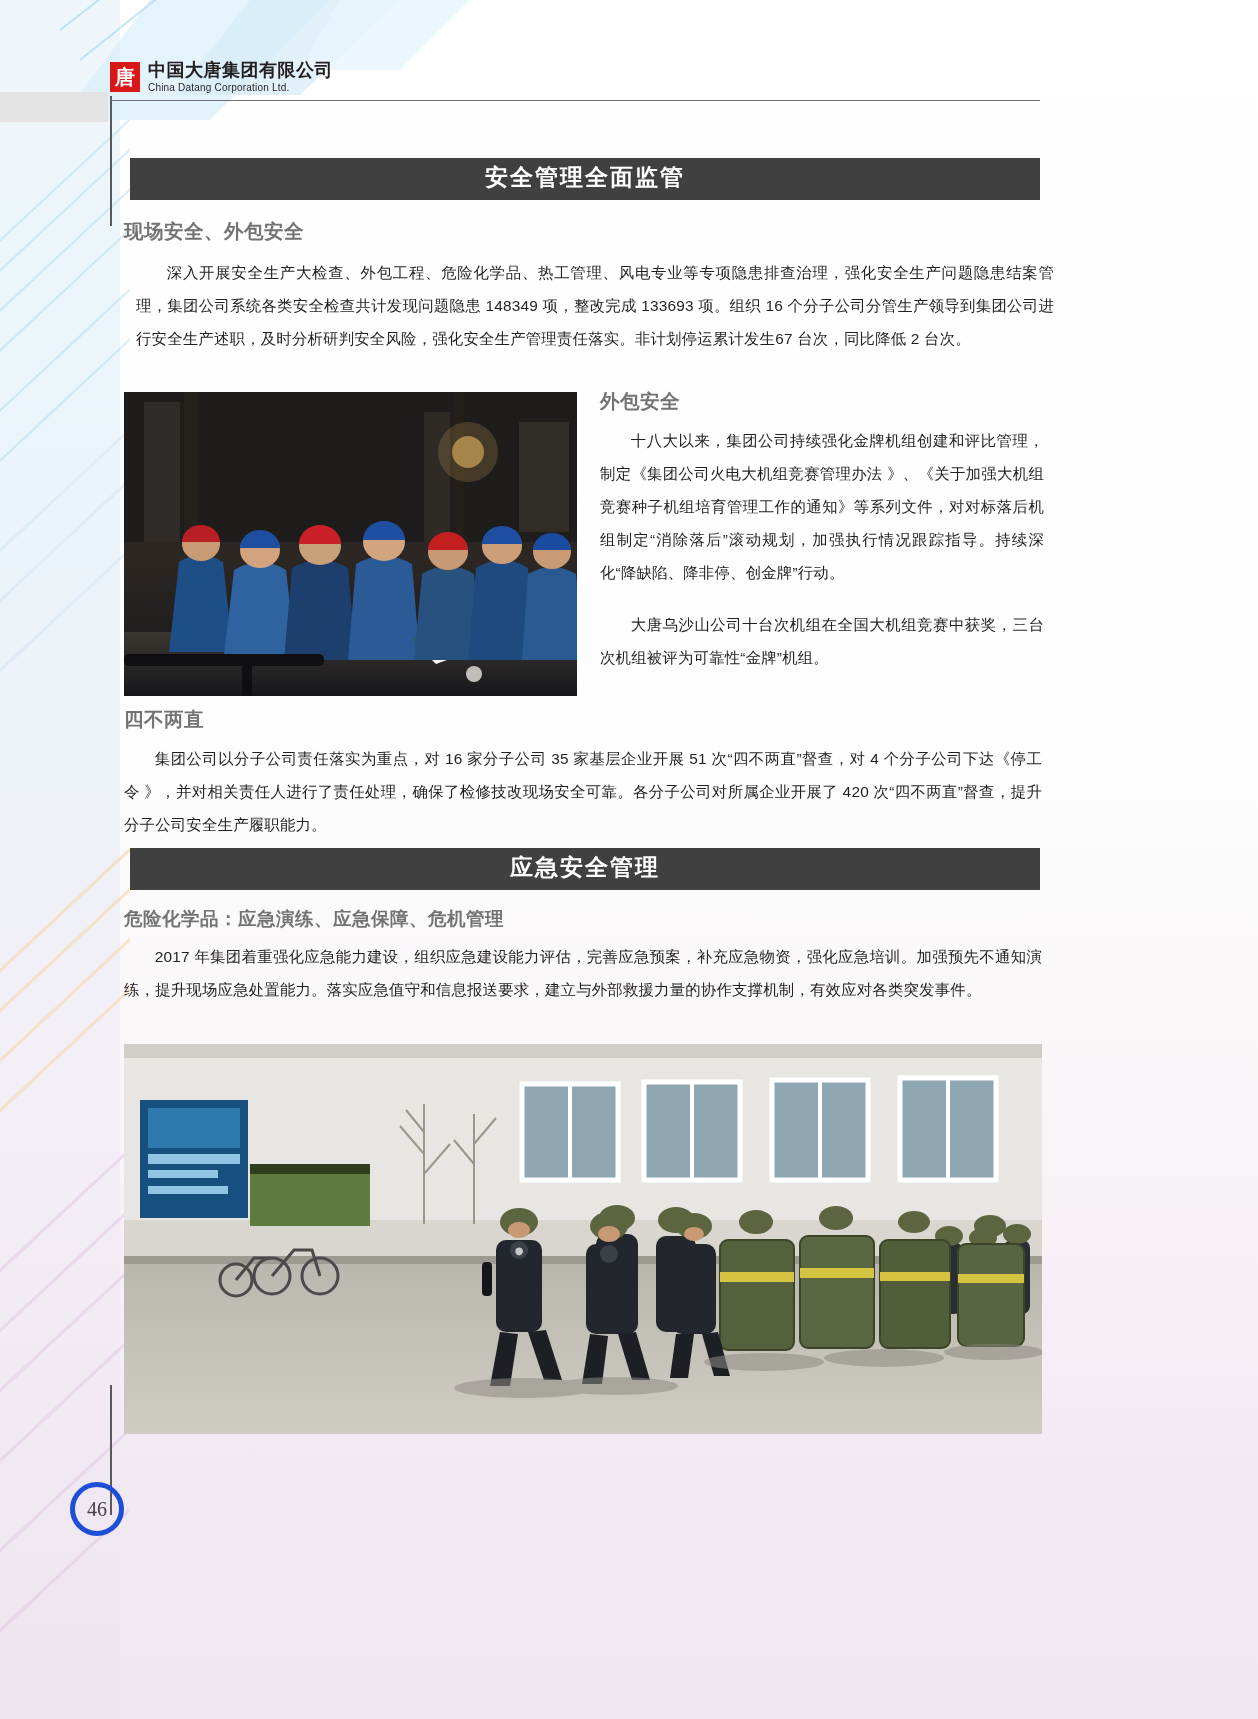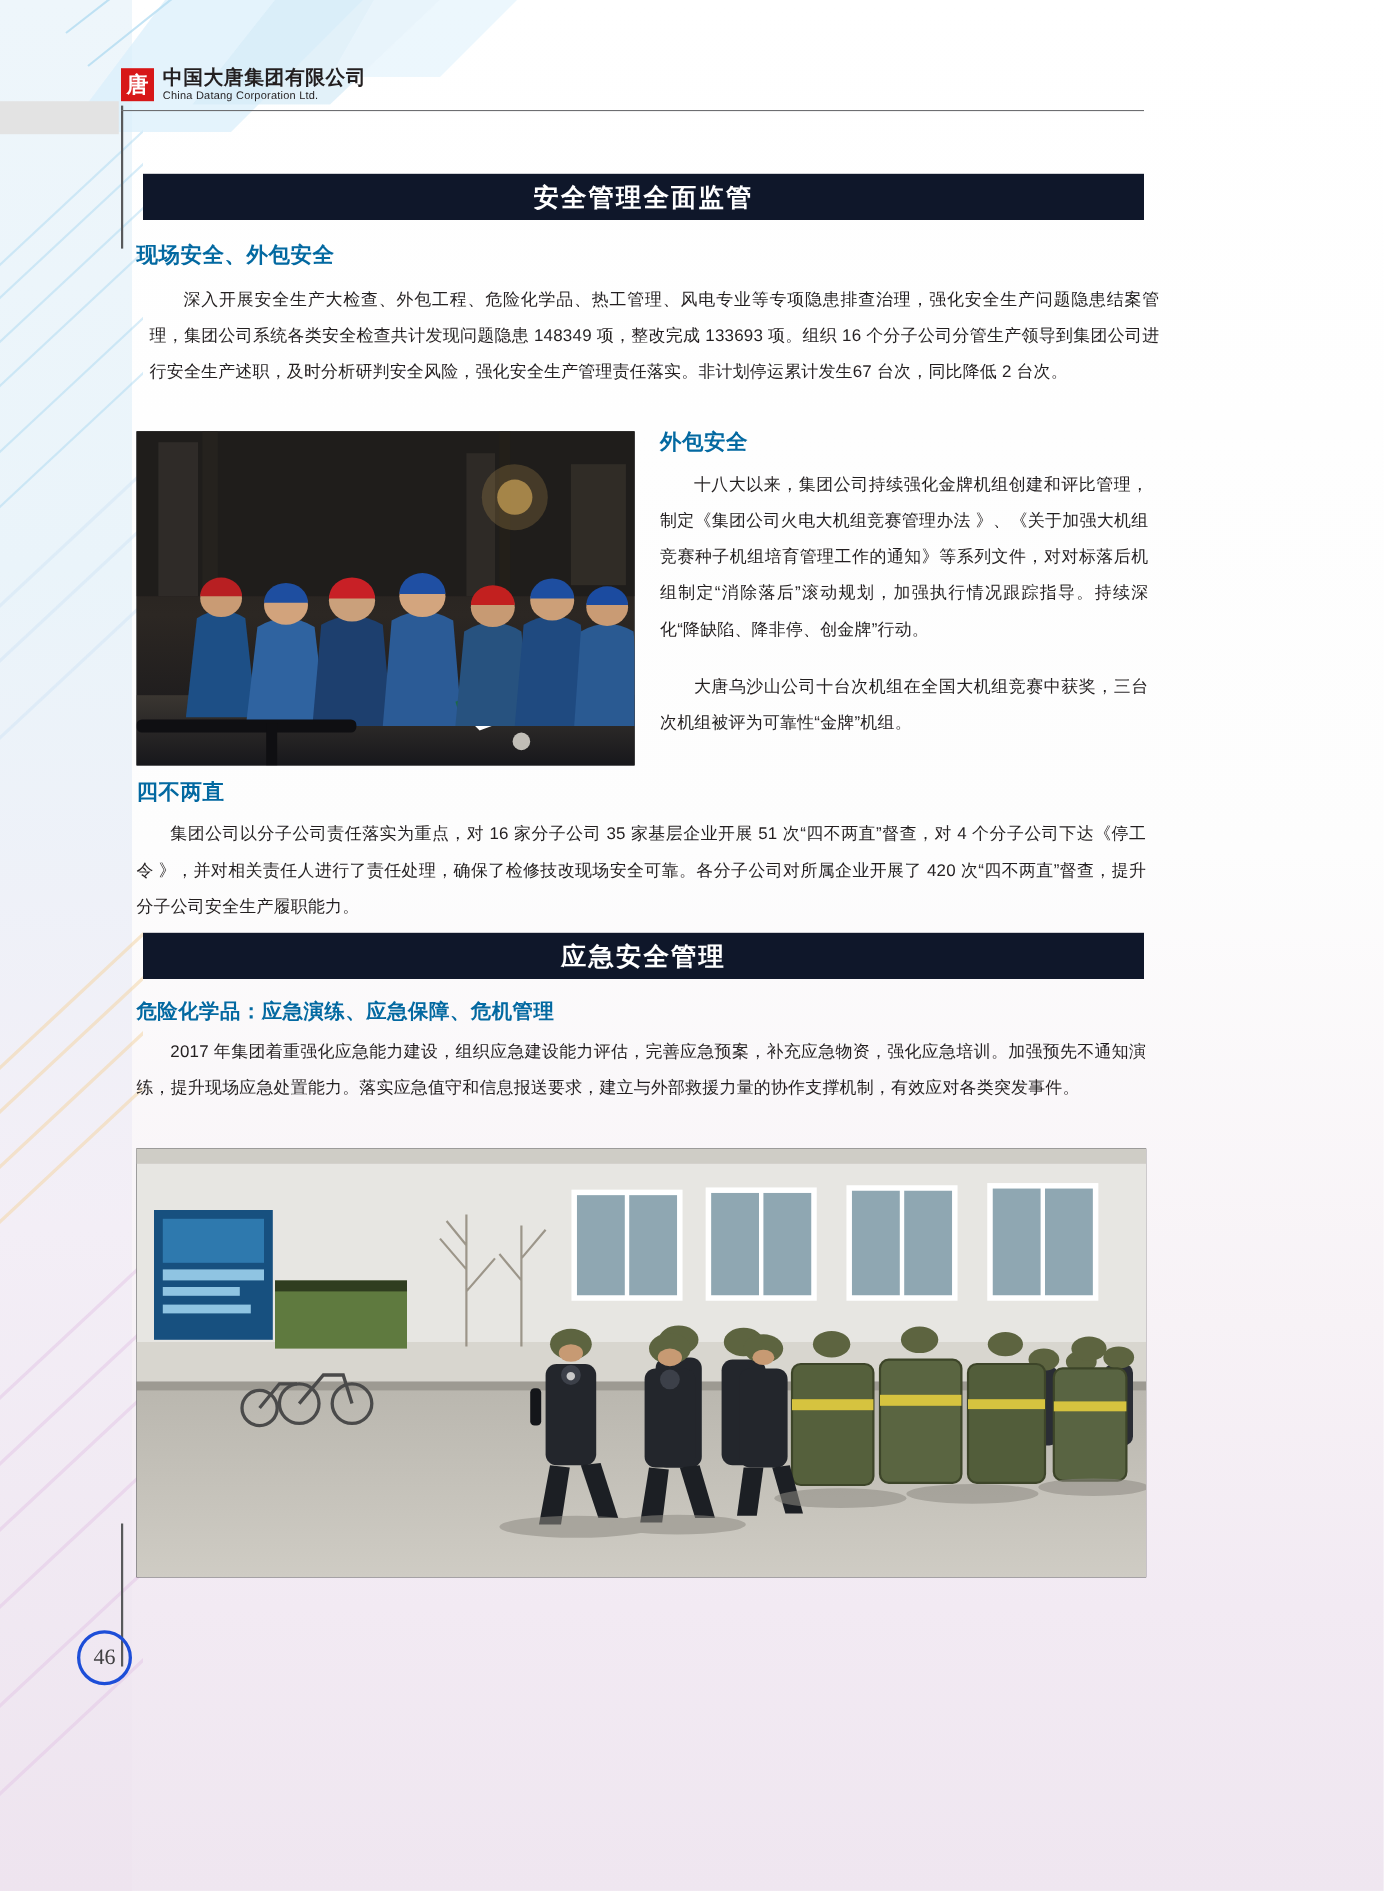--- a/index.html
+++ b/index.html
@@ -107,35 +107,36 @@
     border-bottom: 1px solid #6d6e71;
     width: 930px;
   }
 
   
   .banner {
     position: absolute;
     left: 130px;
     width: 910px;
     height: 42px;
-    background: #0f172a;
+    background: #404040;
     color: #ffffff;
     font-size: 23px;
     font-weight: bold;
     letter-spacing: 2px;
     text-align: center;
     line-height: 42px;
+    font-family: Liberation Mono, monospace;
   }
   #banner-1 { top: 158px; }
   #banner-2 { top: 848px; }
 
   
   .h-orange {
     position: absolute;
-    color: #0369a1;
+    color: #737373;
     font-weight: bold;
     font-size: 19.5px;
     letter-spacing: .5px;
   }
   #h-scene { left: 124px; top: 218px; }
   #h-equip { left: 600px; top: 388px; }
   #h-four  { left: 124px; top: 706px; }
   #h-emerg { left: 124px; top: 906px; font-size: 18.5px; }
 
   
@@ -183,21 +184,21 @@
   }
   .photo svg { display: block; width: 100%; height: 100%; }
 
   
   .page-number {
     position: absolute;
     left: 70px;
     top: 1482px;
     width: 44px;
     height: 44px;
-    border: 3px solid #1d4ed8;
+    border: 5px solid #1d4ed8;
     border-radius: 50%;
     color: #414042;
     font-size: 20px;
     line-height: 44px;
     text-align: center;
     font-family: "Liberation Serif", serif;
     z-index: 6;
   }
 </style>
 </head>

